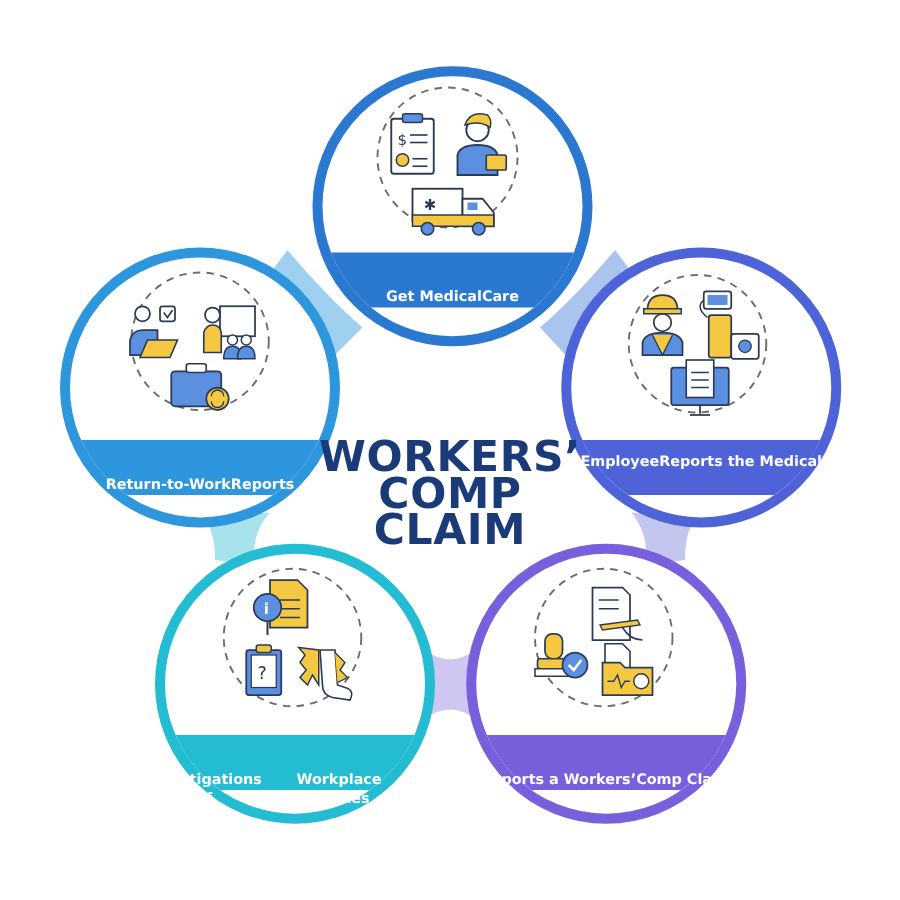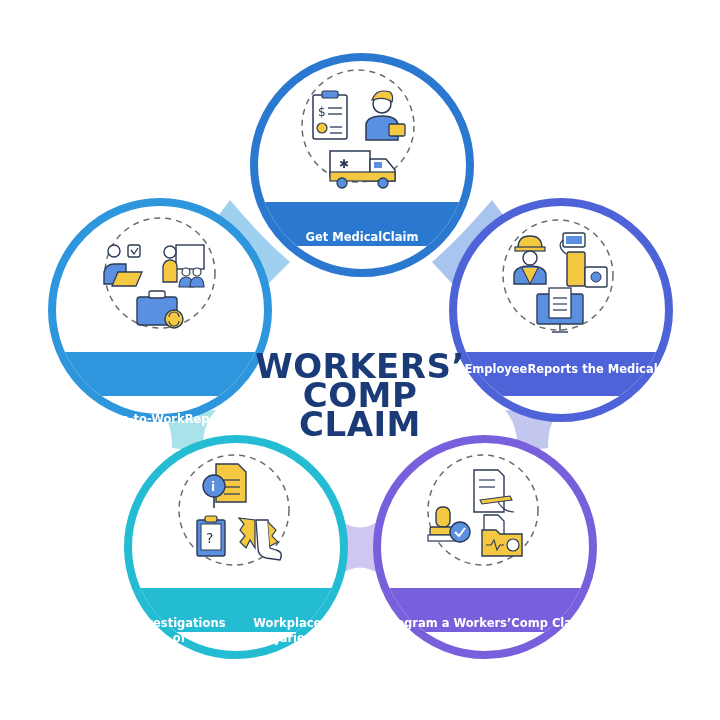--- a/index.html
+++ b/index.html
@@ -193,34 +193,34 @@
   </g>
 </svg>
 
 <div class="title">
   <div>WORKERS’</div>
   <div>COMP CLAIM</div>
 </div>
 
 <div class="label" style="left:254px; top:203px; width:216px; height:42px;">
   <div>Get Medical</div>
-  <div>Claim</div>
+  <div>Care</div>
 </div>
 
 <div class="label" style="left:453px; top:353px; width:216px; height:24px;">
   <div>Employee</div>
   <div>Reports the Medical</div>
 </div>
 
 <div class="label" style="left:377px; top:589px; width:216px; height:42px;">
-  <div>Program a Workers’</div>
+  <div>Reports a Workers’</div>
   <div>Comp Claim</div>
 </div>
 
-<div class="label" style="left:128px; top:589px; width:216px; height:57px;">
+<div class="label" style="left:112px; top:589px; width:216px; height:57px;">
   <div>Investigations of</div>
   <div>Workplace Injuries</div>
 </div>
 
-<div class="label" style="left:52px; top:353px; width:216px; height:42px;margin-top:32px;">
+<div class="label" style="left:52px; top:353px; width:216px; height:42px;">
   <div>Return-to-Work</div>
   <div>Reports</div>
 </div>
 
 </body></html>

